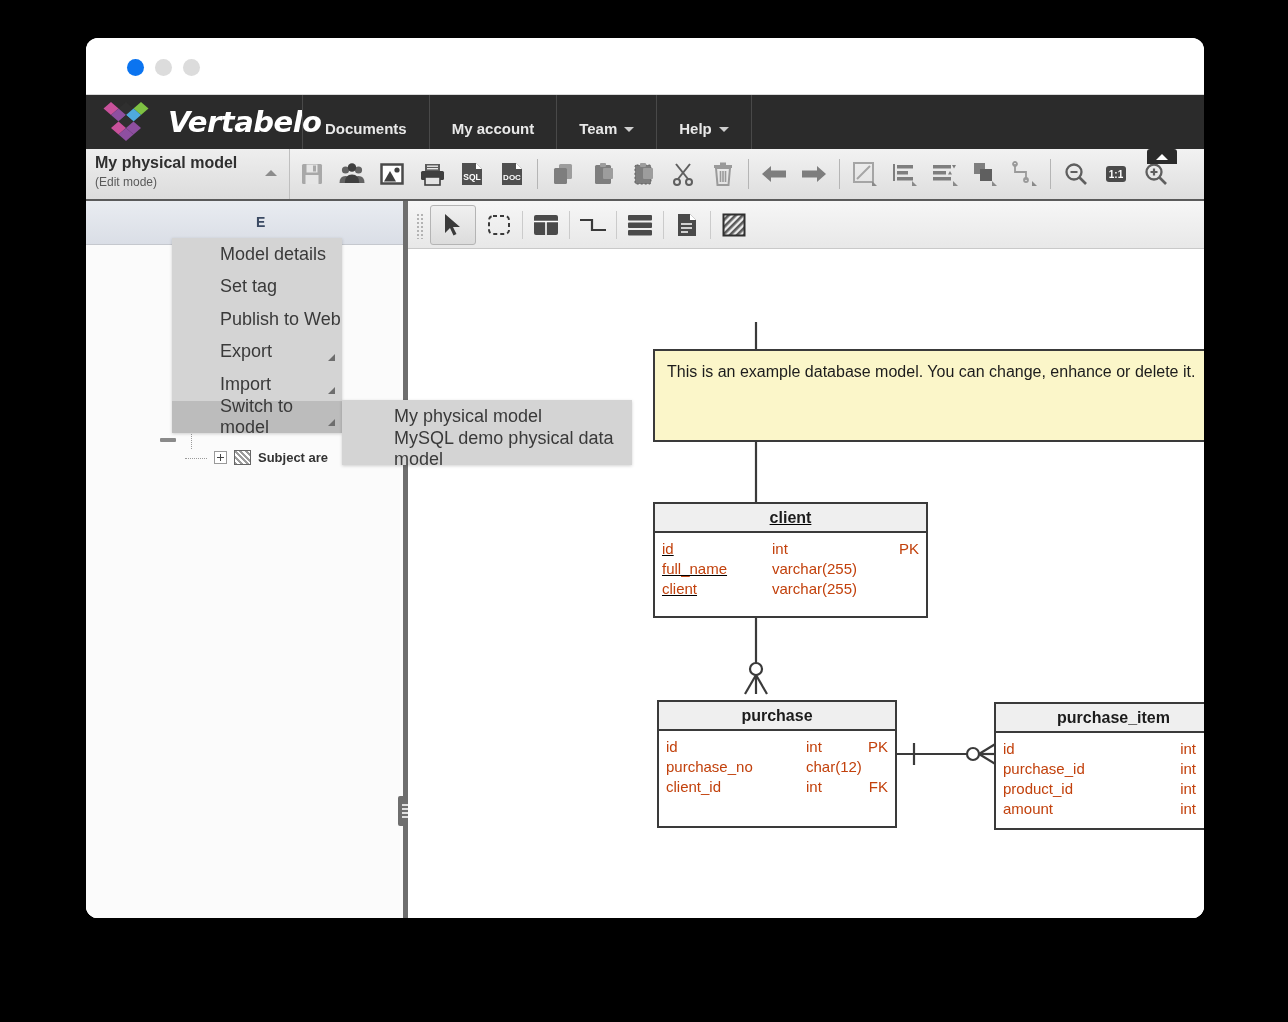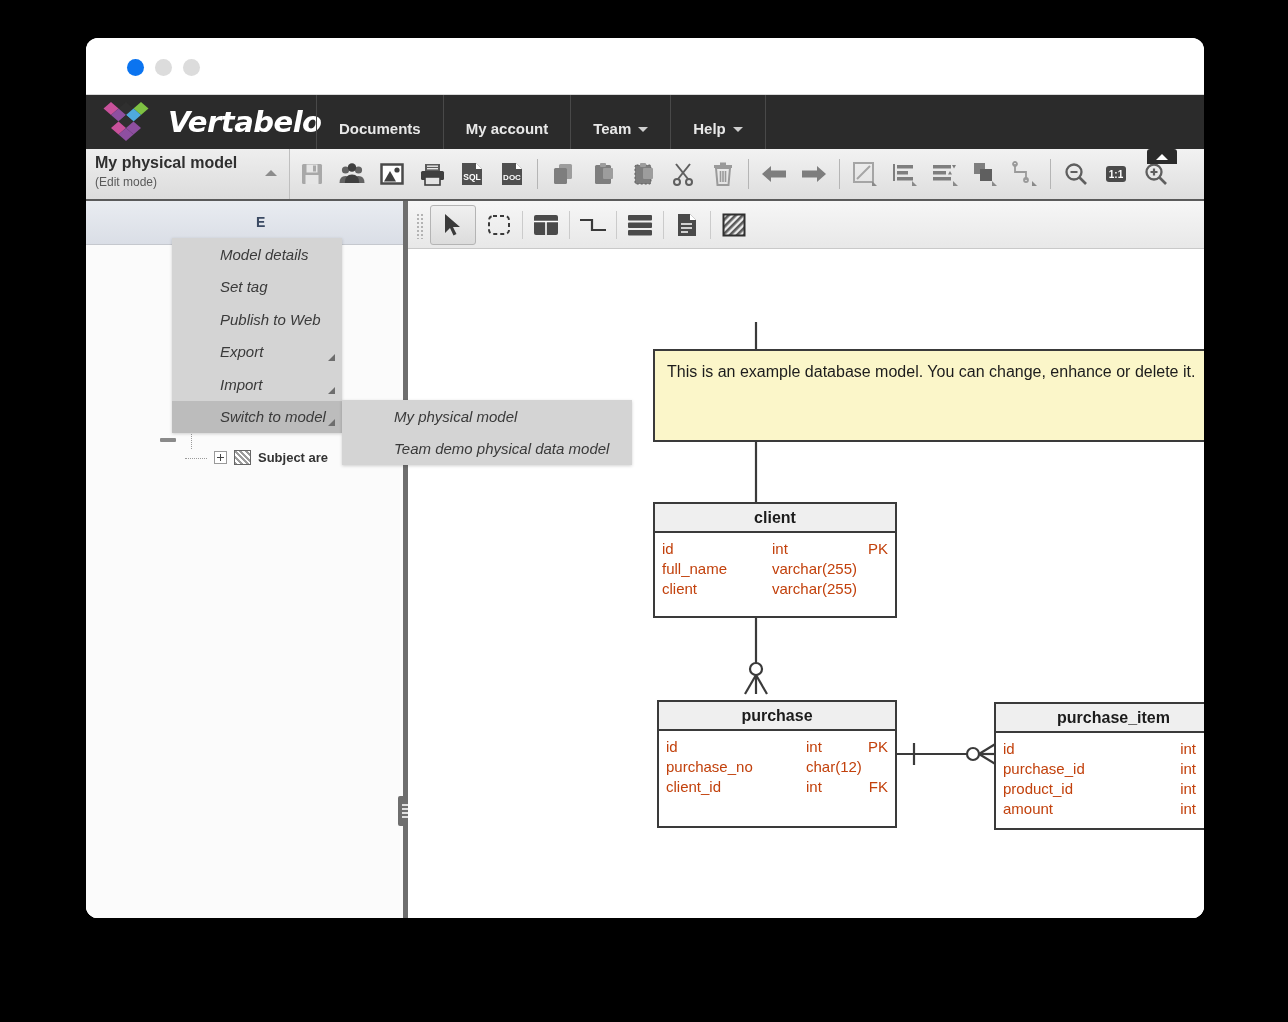--- a/index.html
+++ b/index.html
@@ -64,21 +64,21 @@
   .logo-text {
     color: #ffffff;
     font-size: 29px;
     font-weight: bold;
     font-style: italic;
     letter-spacing: -0.5px;
     font-family: "DejaVu Sans", sans-serif;
   }
   .nav-items {
     position: absolute;
-    left: 230px; top: 0;
+    left: 216px; top: 0;
     height: 66px;
     display: flex;
     align-items: stretch;
   }
   .nav-item {
     display: flex;
     align-items: center;
     gap: 7px;
     padding: 0 22px;
     color: #e8e8e8;
@@ -373,25 +373,24 @@
     background: #d4d4d4;
     z-index: 40;
     box-shadow: 0 1px 3px rgba(0,0,0,0.18);
   }
   .menu-item {
     position: relative;
     height: 32.5px;
     display: flex;
     align-items: center;
     padding-left: 48px;
-    font-size: 15px;
+    font-size: 18px;
     color: #3a3a3a;
     cursor: pointer;
     box-sizing: border-box;
-    font-style: italic;
   }
   .menu-item.active { background: #bcbcbc; }
   .sub-arrow {
     position: absolute;
     right: 7px; bottom: 7px;
     width: 0; height: 0;
     border-bottom: 7px solid #6d6d6d;
     border-left: 7px solid transparent;
   }
   .submenu {
@@ -769,21 +768,21 @@
             <line x1="834" y1="505" x2="816" y2="494" stroke="#3a3a3a" stroke-width="2.2"></line>
             <line x1="834" y1="505" x2="816" y2="505" stroke="#3a3a3a" stroke-width="2.2"></line>
             <line x1="834" y1="505" x2="816" y2="516" stroke="#3a3a3a" stroke-width="2.2"></line>
           </svg>
 
           <div class="note" style="left:245px; top:100px; width:610px; height:93px;">
             <div>This is an example database model. You can change, enhance or delete it.</div>
 
           </div>
 
-          <div class="ertable" style="left:245px; top:253px; width:244px; height:116px;">
+          <div class="ertable" style="left:245px; top:253px; width:275px; height:116px;text-decoration:underline;">
             <div class="ertable-head">client</div>
             <div class="ertable-body">
               <div class="ercol" style="position:relative;">
                 <span class="cname">id</span>
                 <span class="ctype" style="left:110px;">int</span>
                 <span class="ckey" style="right:0;">PK</span>
               </div>
               <div class="ercol" style="position:relative;">
                 <span class="cname">full_name</span>
                 <span class="ctype" style="left:110px;">varchar(255)</span>
@@ -870,18 +869,18 @@
         <span>Switch to model</span>
         <span class="sub-arrow"></span>
       </div>
     </div>
 
     <div class="submenu">
       <div class="menu-item">
         <span>My physical model</span>
       </div>
       <div class="menu-item">
-        <span>Team demo physical data model</span>
+        <span>MySQL demo physical data model</span>
       </div>
     </div>
 
   </div>
 </div>
 
 </body></html>

